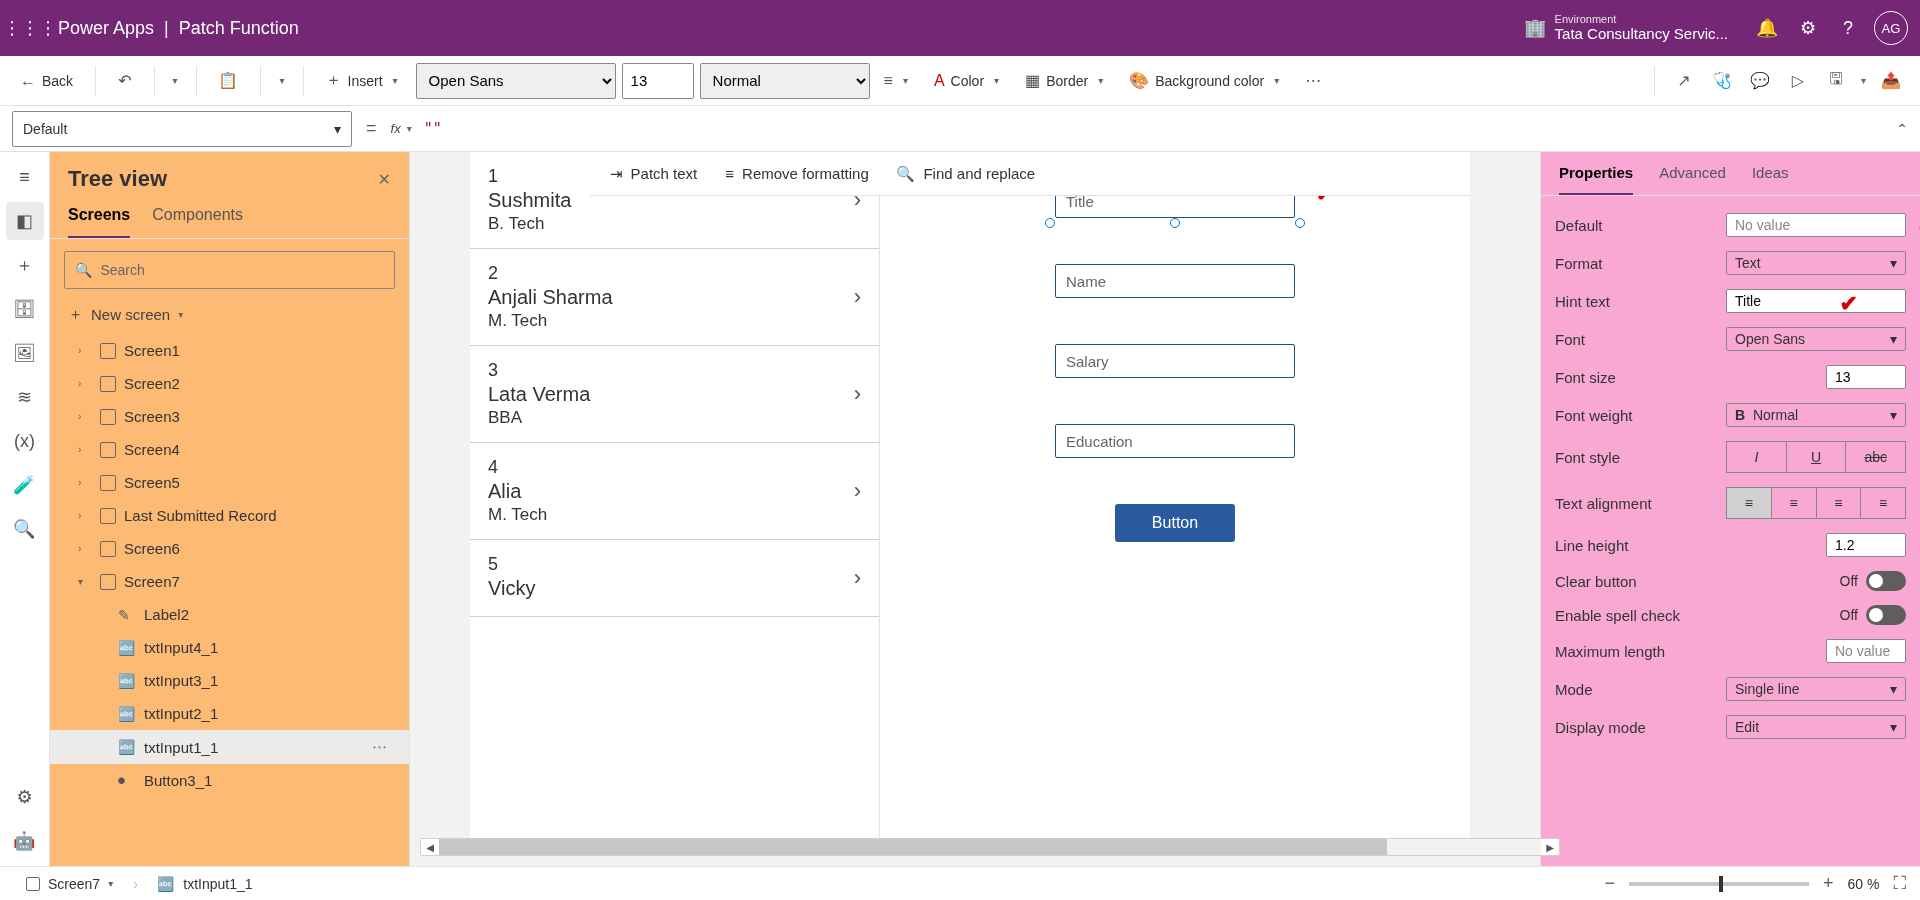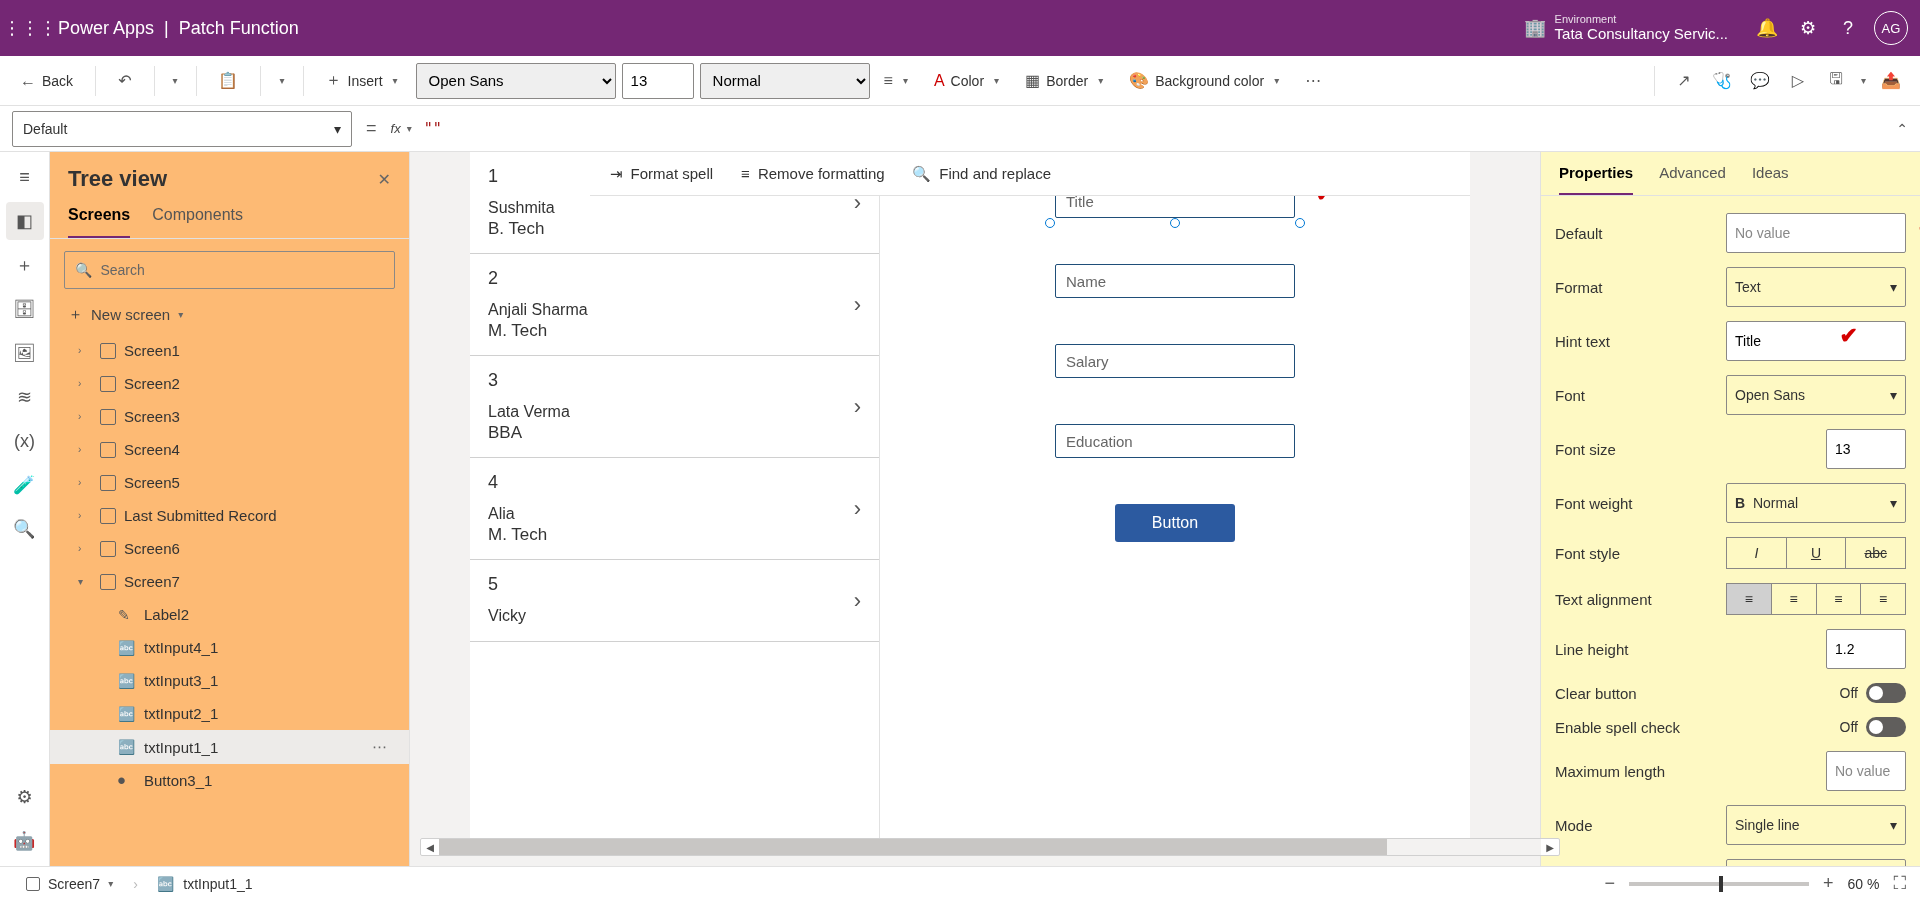--- a/index.html
+++ b/index.html
@@ -70,43 +70,43 @@
 .canvaswrap{ flex:1; display:flex; flex-direction:column; background:#f3f2f1; position:relative;}
 .canvas-toolbar{ height:44px; background:#fff; border-bottom:1px solid #e1e1e1; display:flex; align-items:center; gap:28px; padding:0 20px; margin-left:60px;}
 .canvas-toolbar .cbtn{ display:flex;align-items:center;gap:8px;color:#333;font-size:15px;cursor:pointer;}
 .canvas-scroll{ flex:1; position:relative; }
 .canvas-scroll .next-arrow{ position:absolute; right:6px; top:50%; transform:translateY(-50%); font-size:16px; color:#555; cursor:pointer;}
 .canvas-inner{ position:absolute; left:10px; right:360px; top:0; bottom:28px; background:#f3f2f1;}
 .appcanvas{ position:absolute; left:50px; top:0; width:1000px; height:100%; background:#fff; display:flex;}
 .listcol{ width:410px; border-right:1px solid #e1e1e1;}
 .listrow{ border-bottom:1px solid #d0d0d0; padding:14px 18px; position:relative;}
 .listrow .idx{ font-size:18px;}
-.listrow .n{ font-size:16px; margin-top:12px;}
+.listrow .n{ font-size:20px; margin-top:2px;}
 .listrow .sub{ font-size:17px; margin-top:2px; color:#333;}
 .listrow .go{ position:absolute; right:18px; top:50%; transform:translateY(-50%); font-size:22px; color:#555;}
 .formcol{ flex:1; padding:18px 0 0 0; position:relative;}
 .txtfield{ width:240px; height:34px; border:1.5px solid #1f4e79; border-radius:2px; padding:0 10px; font-size:15px; color:#666; display:flex; align-items:center; margin:0 auto 46px auto;}
 .txtfield.selected{ position:relative;}
 .sel-handles{ position:absolute; inset:-6px; pointer-events:none;}
 .sel-handles .h{ width:10px;height:10px;border:1.5px solid #0078d4;background:#fff;border-radius:50%;position:absolute;}
 .sel-handles .h.tl{left:-5px;top:-5px;} .sel-handles .h.tm{left:50%;top:-5px;margin-left:-5px;} .sel-handles .h.tr{right:-5px;top:-5px;}
 .sel-handles .h.bl{left:-5px;bottom:-5px;} .sel-handles .h.bm{left:50%;bottom:-5px;margin-left:-5px;} .sel-handles .h.br{right:-5px;bottom:-5px;}
 .check-ann{ position:absolute; color:#d40000; font-size:22px; font-weight:bold;}
 .btnprimary{ width:120px;height:38px;background:#2c5aa0;color:#fff;border:none;border-radius:3px;font-size:16px;display:block;margin:30px auto 0;cursor:pointer;}
 
 
-.proppane{ width:380px; background:#fef9c3; border-left:1px solid #e1e1e1; position:absolute; right:0; top:0; bottom:0; display:flex;flex-direction:column;}
+.proppane{ width:380px; background:#f9a8d4; border-left:1px solid #e1e1e1; position:absolute; right:0; top:0; bottom:0; display:flex;flex-direction:column;}
 .prop-tabs{ display:flex; gap:26px; padding:0 18px; border-bottom:1px solid #e1e1e1;}
 .prop-tabs .tab{ padding:12px 0; font-size:15px; color:#555; cursor:pointer; border-bottom:2px solid transparent;}
 .prop-tabs .tab.active{ color:#000; font-weight:600; border-bottom-color:#742774;}
 .prop-body{ flex:1; overflow:auto; padding:10px 14px;}
 .prow{ display:flex; align-items:center; justify-content:space-between; padding:7px 0;}
 .prow label{ font-size:15px; color:#333;}
 .prow .ctrl{ width:180px;}
-.prow .ctrl input[type=text], .prow .ctrl select, .ddbox{ width:100%; height:40px; border:1px solid #8a8886; border-radius:2px; padding:0 8px; font-size:14px;}
+.prow .ctrl input[type=text], .prow .ctrl select, .ddbox{ width:100%; height:24px; border:1px solid #8a8886; border-radius:2px; padding:0 8px; font-size:14px;}
 .ddbox{ display:flex;align-items:center;justify-content:space-between;cursor:pointer;}
 .btngrp{ display:flex; gap:0;}
 .btngrp .b{ flex:1; height:32px; border:1px solid #8a8886; display:flex;align-items:center;justify-content:center;cursor:pointer;font-size:14px;margin-left:-1px;}
 .btngrp .b:first-child{margin-left:0;}
 .btngrp .b.on{ background:#d0d0d0;}
 .toggle{ display:flex;align-items:center;gap:8px;margin-left:25px;}
 .toggle .track{ width:40px;height:20px;background:#605e5c;border-radius:10px;position:relative;}
 .toggle .knob{ width:14px;height:14px;background:#fff;border-radius:50%;position:absolute;left:3px;top:3px;}
 
 .hscroll{ position:absolute; left:10px; right:360px; bottom:10px; height:18px; background:#fff;border:1px solid #d0d0d0;border-radius:2px;display:flex;align-items:center;}
@@ -325,21 +325,21 @@
       </div>
   </div>
 
   <div class="canvaswrap">
     <div class="canvas-scroll">
       <div class="canvas-inner">
         <div class="appcanvas">
           <div class="canvas-toolbar" style="position:absolute;left:60px;right:0;top:0;z-index:5;">
             <div class="cbtn">
                 <span>⇥</span>
-                <span>Format spell</span>
+                <span>Patch text</span>
               </div>
             <div class="cbtn">
                 <span>≡</span>
                 <span>Remove formatting</span>
               </div>
             <div class="cbtn">
                 <span>🔍</span>
                 <span>Find and replace</span>
               </div>
           </div>

